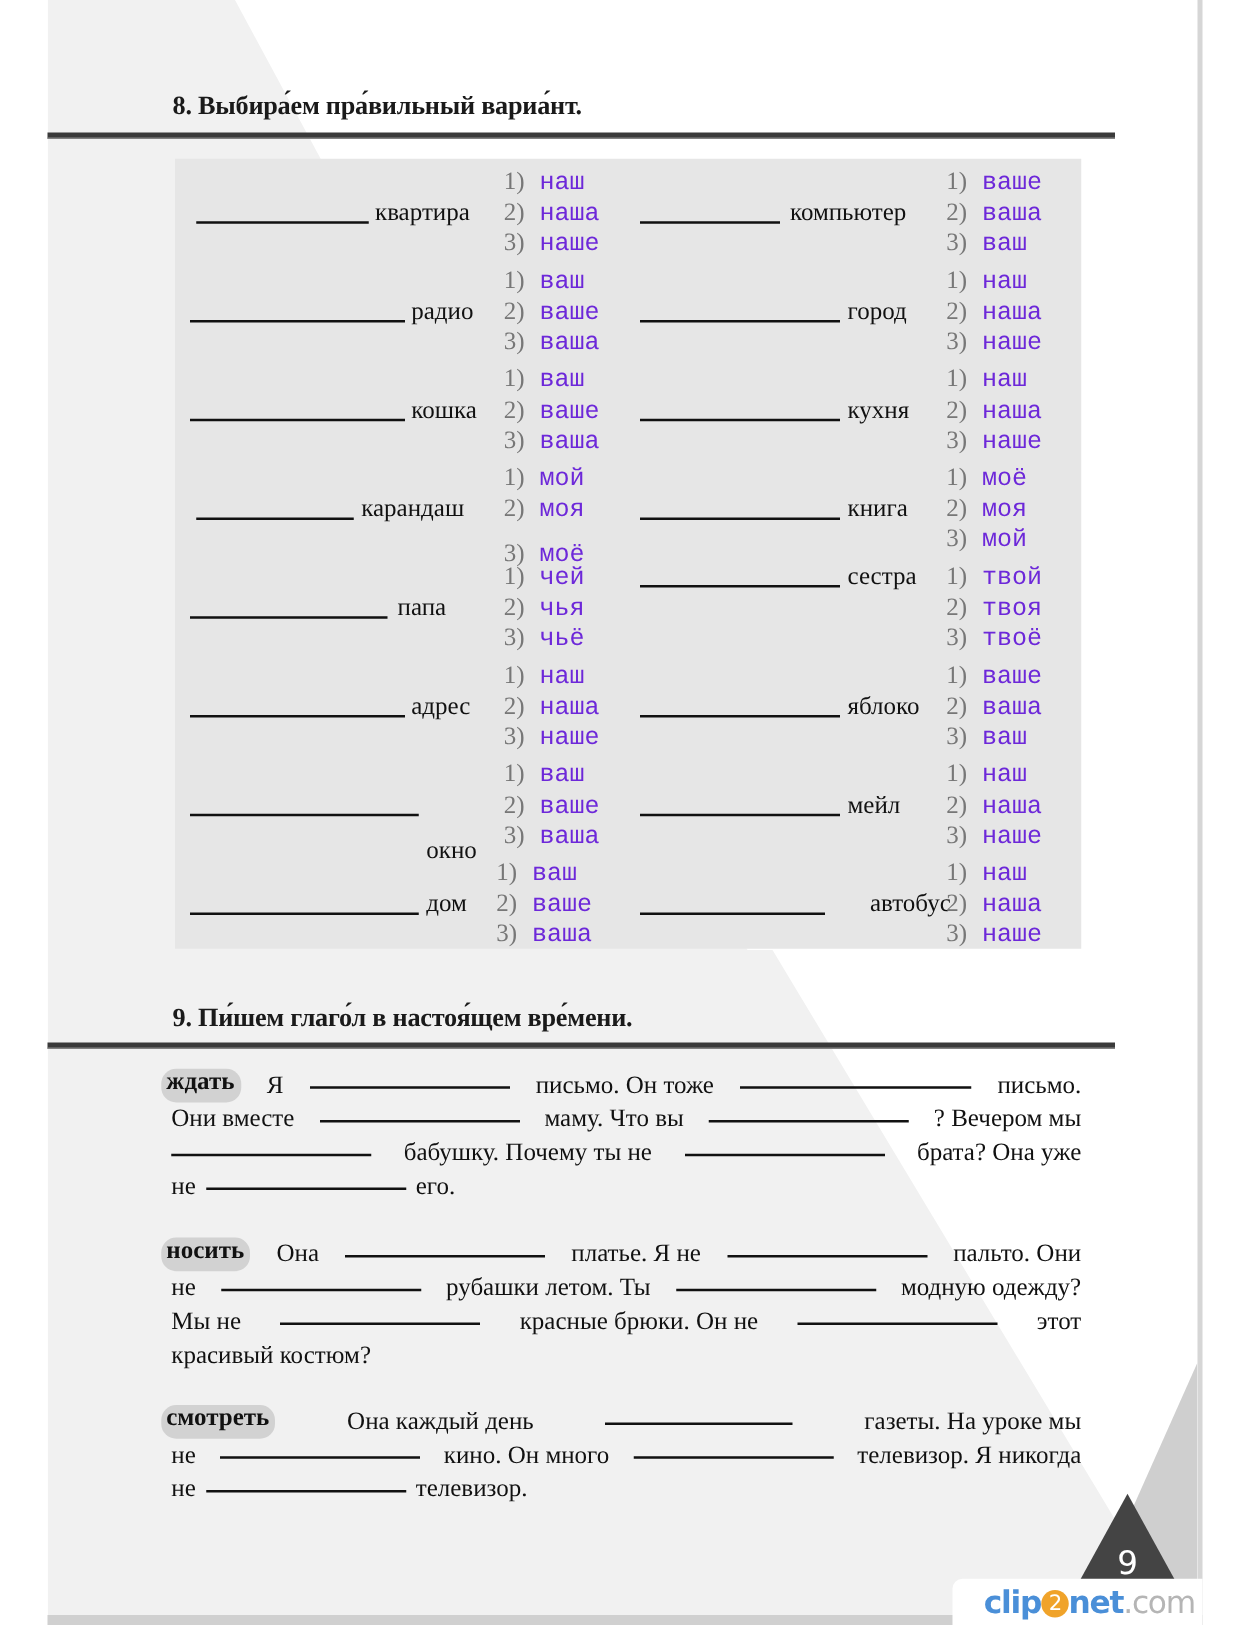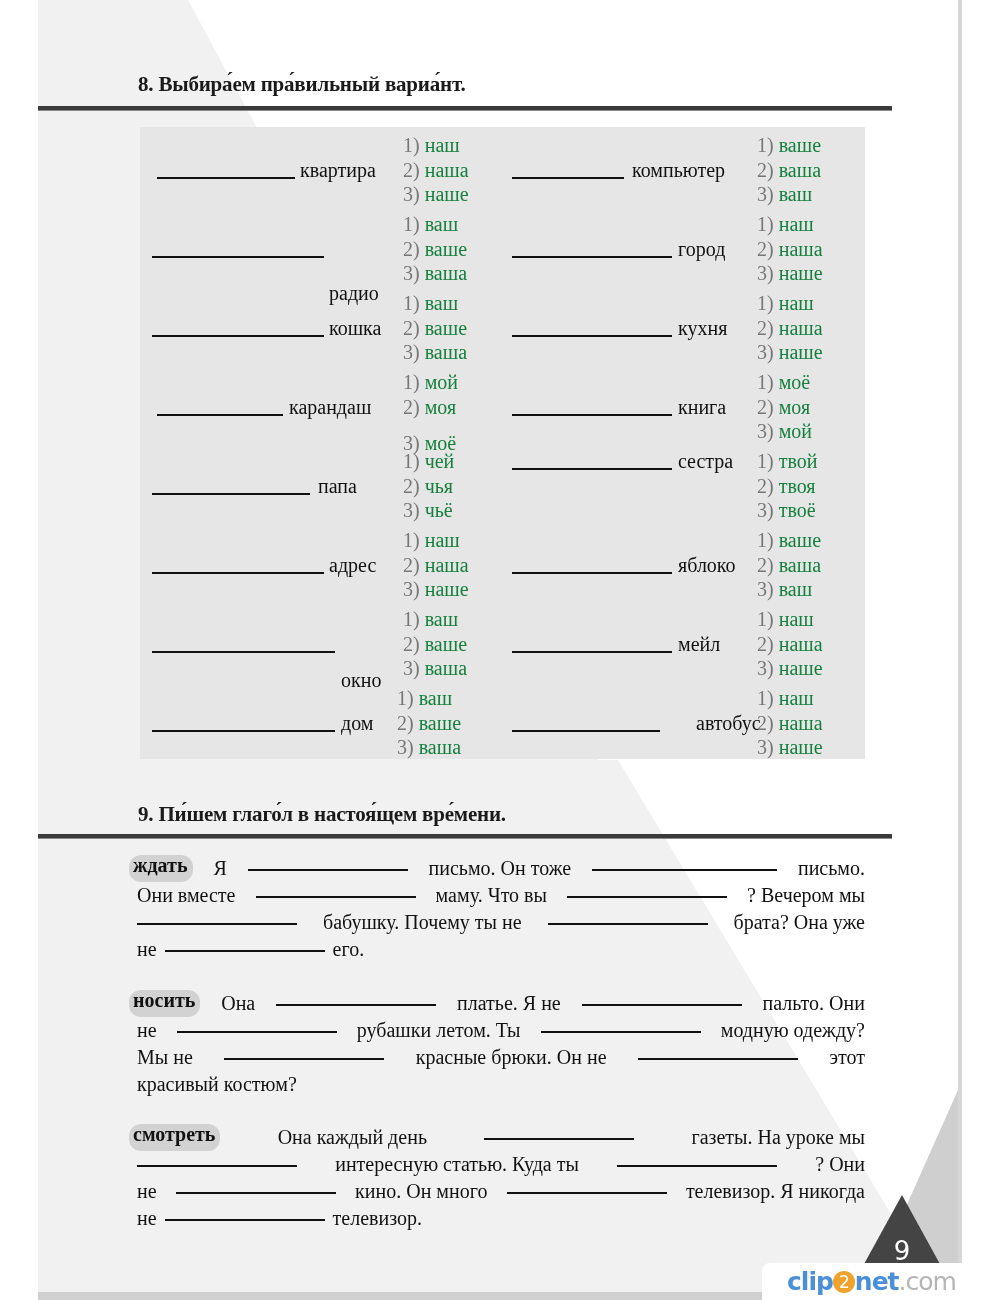--- a/index.html
+++ b/index.html
@@ -34,21 +34,21 @@
     .grid-box {
       position: absolute; left: 140px; top: 127px; width: 725px; height: 632px;
       background: #e6e6e6;
     }
     .item {
       position: absolute; font-size: 20px; line-height: 24.5px;
     }
     .item .blank { display: inline-block; border-bottom: 2px solid #111; height: 0; vertical-align: baseline; }
     .opts { position: absolute; font-size: 20px; line-height: 24.5px; white-space: nowrap; }
     .opts .num { color: #777; }
-    .opts .word { color: #15803d; }
+    .opts .word { color: #6d28d9; font-family: Liberation Mono, monospace; }
     .para {
       position: absolute; left: 137px; width: 728px;
       font-size: 20px; line-height: 27px; text-align: justify;
     }
     .verb-tag {
       display: inline-block; background: #d2d2d2; border-radius: 12px;
       padding: 0 5px 0 4px; font-weight: bold; line-height: 20px; margin-left: -8px;
     }
     .ln { display: inline-block; border-bottom: 2px solid #111; height: 14px; vertical-align: baseline; }
     .page-tri {
@@ -97,21 +97,21 @@
     </div>
     <div>
       <div class="item" style="left: 512px; top: 157.5px;"><span class="blank" style="width:112px;height:19px;"></span></div>
       <div class="item" style="left: 632px; top: 157.5px;">компьютер</div>
       <div class="opts" style="left: 757px; top: 133px;"><span class="num">1)</span><span class="word"> ваше</span></div>
       <div class="opts" style="left: 757px; top: 157.5px;"><span class="num">2)</span><span class="word"> ваша</span></div>
       <div class="opts" style="left: 757px; top: 182px;"><span class="num">3)</span><span class="word"> ваш</span></div>
     </div>
     <div>
       <div class="item" style="left: 152px; top: 236.5px;"><span class="blank" style="width:172px;height:19px;"></span></div>
-      <div class="item" style="left: 329px; top: 236.5px; margin-top: 44px;">радио</div>
+      <div class="item" style="left: 329px; top: 236.5px;">радио</div>
       <div class="opts" style="left: 403px; top: 212px;"><span class="num">1)</span><span class="word"> ваш</span></div>
       <div class="opts" style="left: 403px; top: 236.5px;"><span class="num">2)</span><span class="word"> ваше</span></div>
       <div class="opts" style="left: 403px; top: 261px;"><span class="num">3)</span><span class="word"> ваша</span></div>
     </div>
     <div>
       <div class="item" style="left: 512px; top: 236.5px;"><span class="blank" style="width:160px;height:19px;"></span></div>
       <div class="item" style="left: 678px; top: 236.5px;">город</div>
       <div class="opts" style="left: 757px; top: 212px;"><span class="num">1)</span><span class="word"> наш</span></div>
       <div class="opts" style="left: 757px; top: 236.5px;"><span class="num">2)</span><span class="word"> наша</span></div>
       <div class="opts" style="left: 757px; top: 261px;"><span class="num">3)</span><span class="word"> наше</span></div>
@@ -261,26 +261,20 @@
       </div>
     </div>
     <div class="para" style="top: 1124px;">
       <div style="display: flex; justify-content: space-between; gap: 8px;">
         <span class="verb-tag">смотреть</span>
         <span>Она каждый день</span>
         <span class="ln" style="width: 150px;"></span>
         <span>газеты. На уроке мы</span>
       </div>
       <div style="display: flex; justify-content: space-between; gap: 8px;">
-        <span class="ln" style="width: 160px;"></span>
-        <span>интересную статью. Куда ты</span>
-        <span class="ln" style="width: 160px;"></span>
-        <span>? Они</span>
-      </div>
-      <div style="display: flex; justify-content: space-between; gap: 8px;">
         <span>не</span>
         <span class="ln" style="width: 160px;"></span>
         <span>кино. Он много</span>
         <span class="ln" style="width: 160px;"></span>
         <span>телевизор. Я никогда</span>
       </div>
       <div style="display: flex; justify-content: flex-start; gap: 8px;">
         <span>не</span>
         <span class="ln" style="width: 160px;"></span>
         <span>телевизор.</span>

